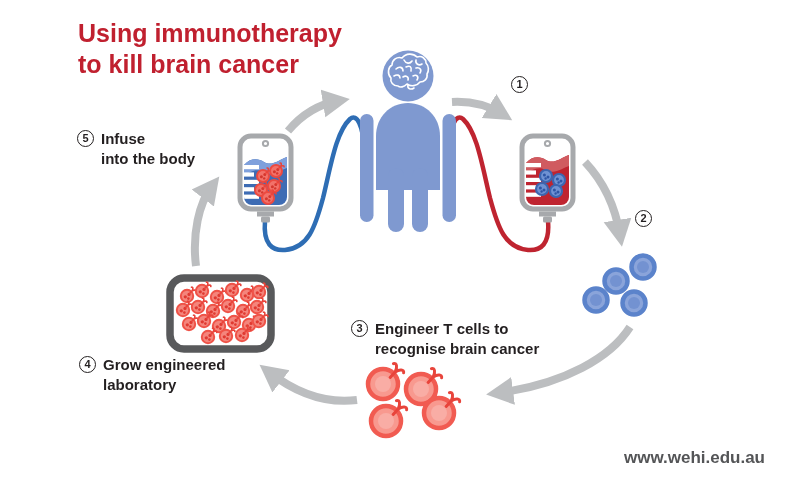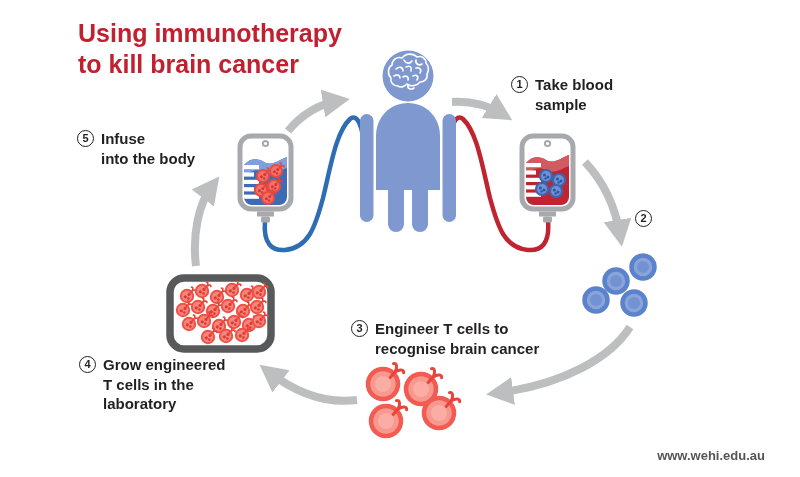--- a/index.html
+++ b/index.html
@@ -11,21 +11,21 @@
   .step{position:absolute;z-index:2;display:flex;gap:7px;font-size:15px;line-height:19.5px;
         font-weight:700;color:#231f20;}
   .num{flex:0 0 auto;width:17px;height:17px;border:1.6px solid #231f20;border-radius:50%;
        display:flex;align-items:center;justify-content:center;font-size:11px;margin-top:1px;
        box-sizing:border-box;background:#fff;}
   #step1{left:511px;top:75px;}
   #step2{left:635px;top:209px;}
   #step3{left:351px;top:319px;}
   #step4{left:79px;top:355px;}
   #step5{left:77px;top:129px;}
-  .footer{right:35px;top:448px;font-size:13px;font-weight:700;color:#545557;}
+  .footer{right:35px;top:448px;font-size:17px;font-weight:700;color:#545557;}
 </style>
 </head>
 <body>
 
 <div class="stage">
 
 <svg class="art" width="800" height="477" viewBox="0 0 800 477">
   <defs>
     <marker id="ah" viewBox="0 0 4 4" markerWidth="4" markerHeight="4" refX="1.9" refY="2" orient="auto">
       <path d="M0,0.25 L3.4,2 L0,3.75 Z" fill="#bcbec0"></path>
@@ -190,43 +190,38 @@
   </g>
 </svg>
 
 <div class="txt title">
   <div>Using immunotherapy</div>
   <div>to kill brain cancer</div>
 </div>
 
 <div class="step" id="step1">
   <span class="num">1</span>
-  <div>
-    <div>Take blood</div>
-    <div>sample</div>
-  </div>
 </div>
 
 <div class="step" id="step2">
   <span class="num">2</span>
 </div>
 
 <div class="step" id="step3">
   <span class="num">3</span>
   <div>
     <div>Engineer T cells to</div>
     <div>recognise brain cancer</div>
   </div>
 </div>
 
 <div class="step" id="step4">
   <span class="num">4</span>
   <div>
     <div>Grow engineered</div>
-    <div>T cells in the</div>
     <div>laboratory</div>
   </div>
 </div>
 
 <div class="step" id="step5">
   <span class="num">5</span>
   <div>
     <div>Infuse</div>
     <div>into the body</div>
   </div>

